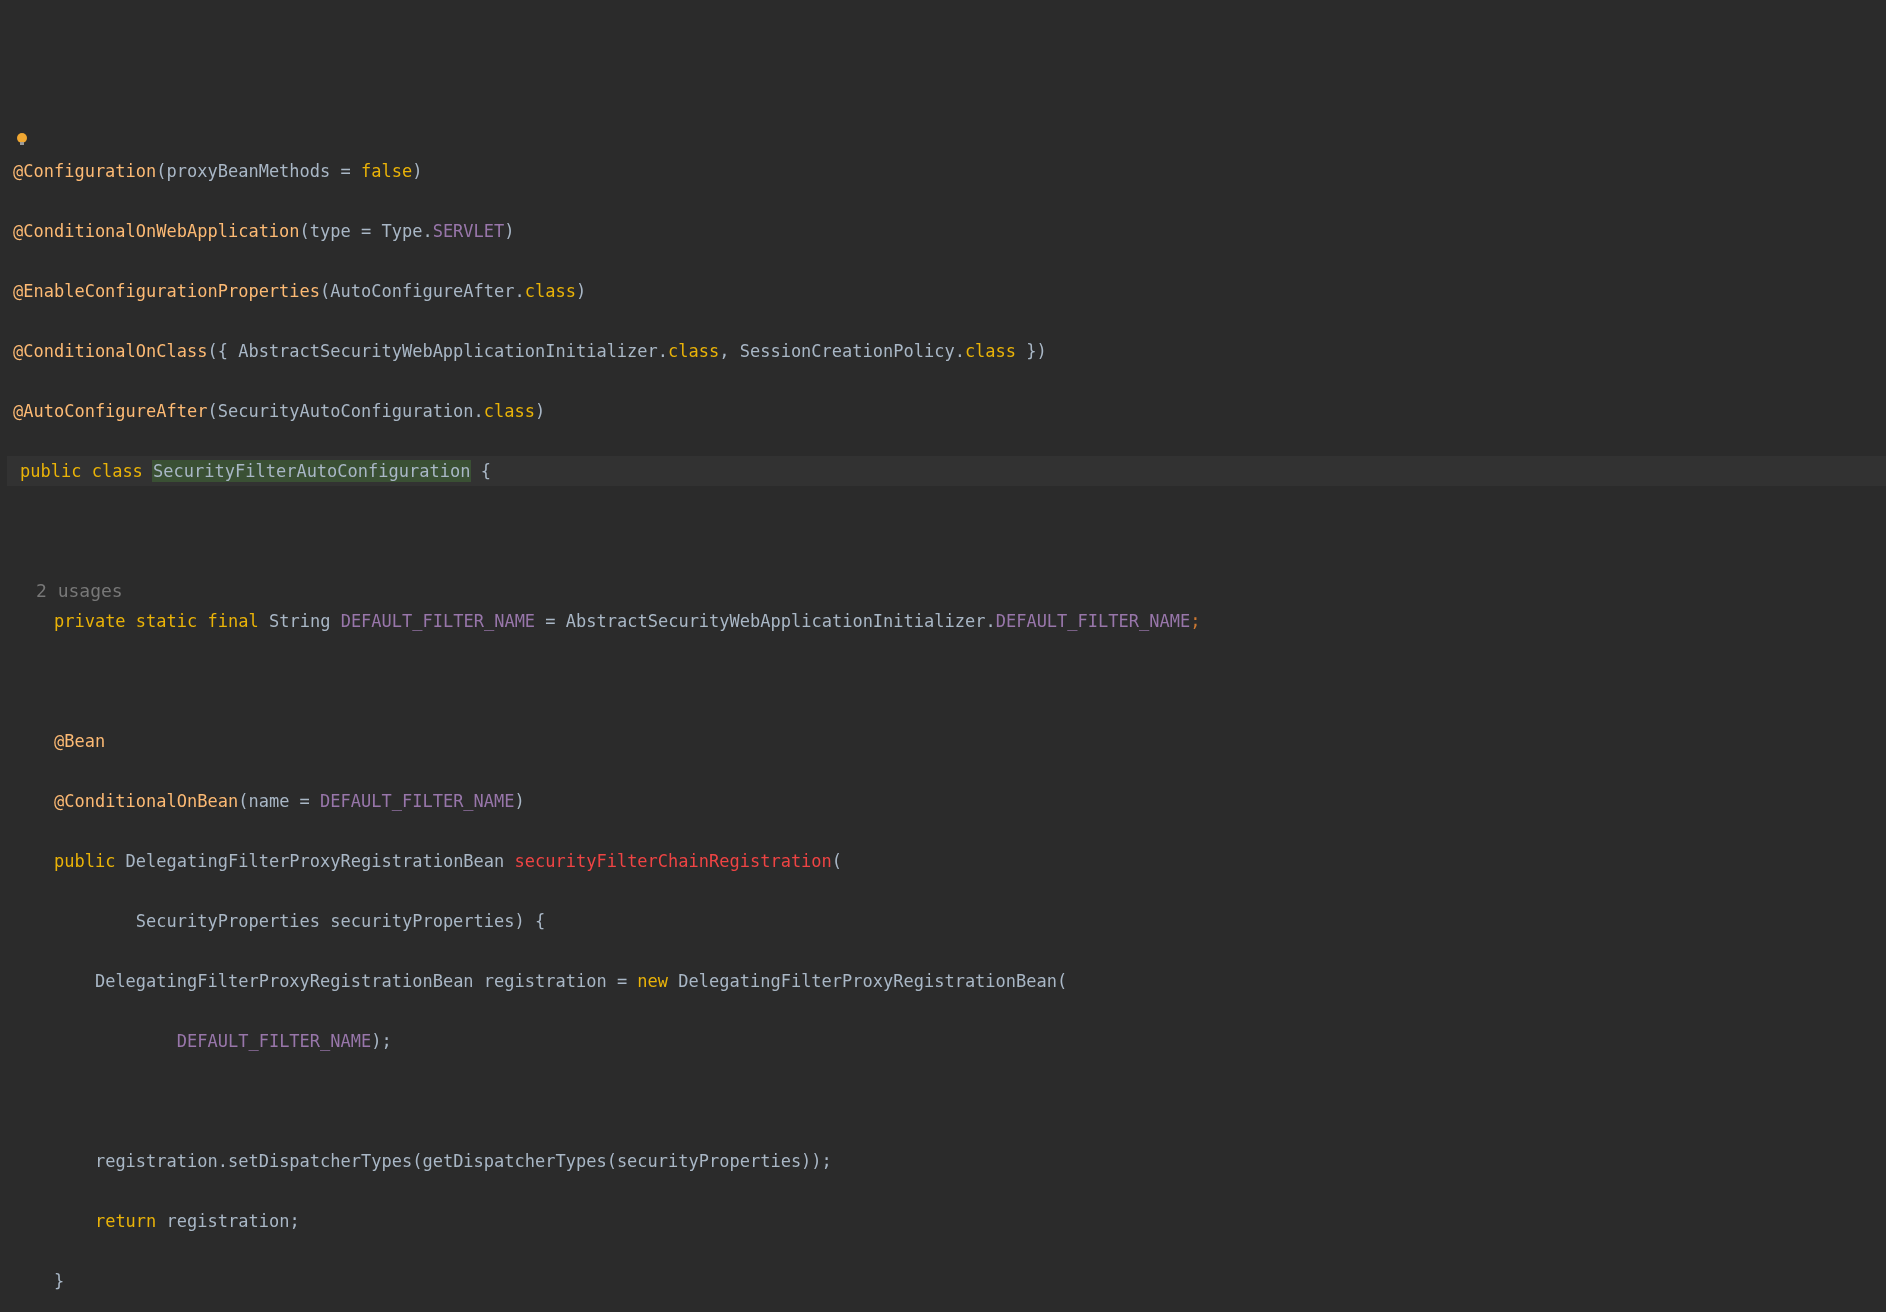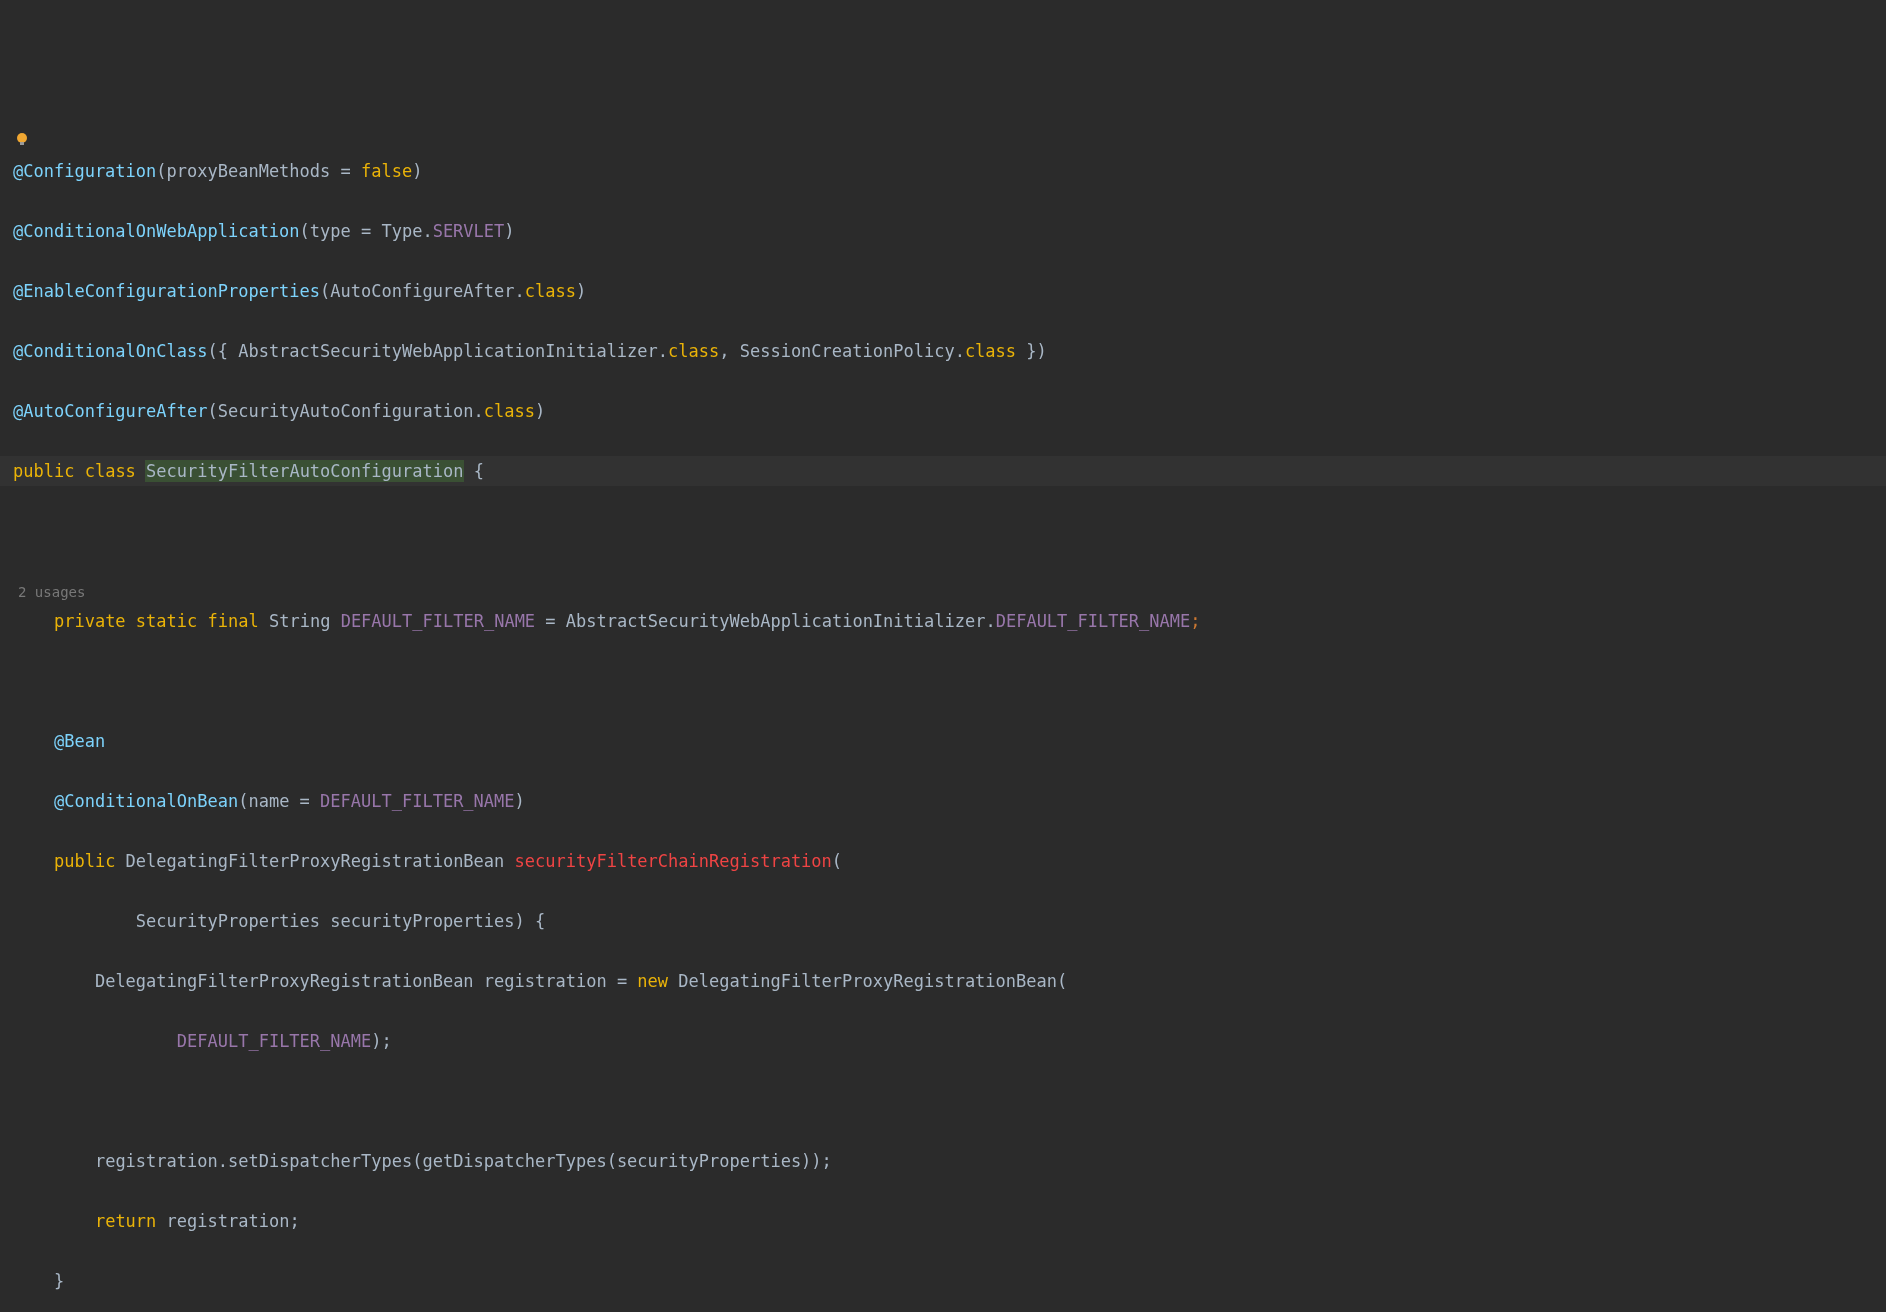--- a/index.html
+++ b/index.html
@@ -19,30 +19,31 @@
     }
     .editor {
       padding: 6px 0 20px 0;
     }
     .line {
       display: block;
       padding-left: 13px;
     }
     .line.highlighted {
       background: #323232;
+      margin-left: 7px;
     }
-    .annotation { color: #7dd3fc; }
+    .annotation { color: #fdba74; }
     .keyword { color: #eab308; }
     .field-ref { color: #9876aa; }
     .method-decl { color: #ef4444; }
     .semicolon { color: #cc7832; }
     .usages {
       color: #787878;
-      font-size: 14px;
-      padding-left: 18px;
+      font-size: 18px;
+      padding-left: 36px;
       line-height: 26px;
     }
     .caret-highlight {
       background: #3a5034;
       outline: 1px solid #3a5034;
     }
     .bulb {
       position: absolute;
       left: 14px;
       top: 132px;

